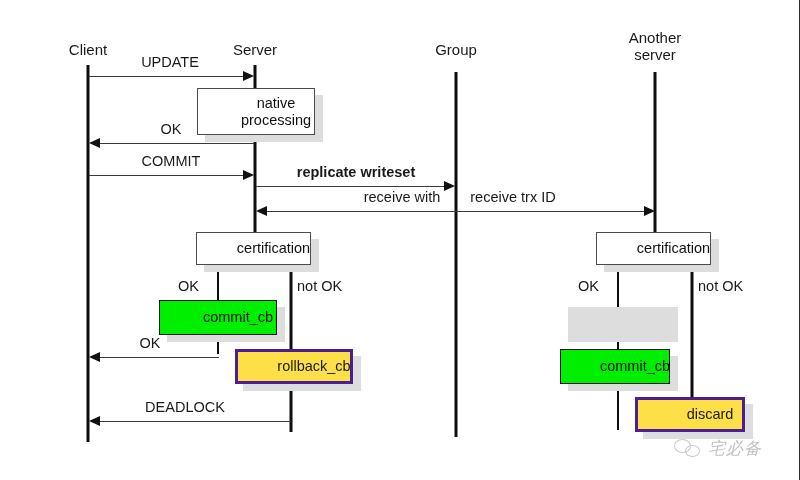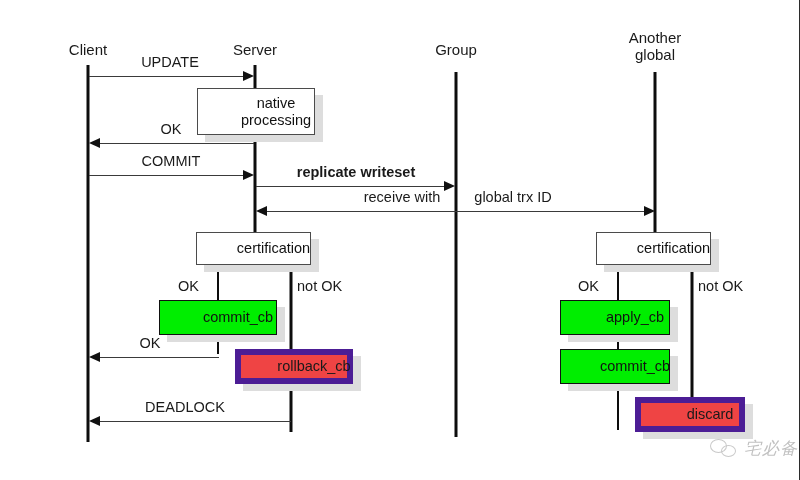--- a/index.html
+++ b/index.html
@@ -84,22 +84,22 @@
   }
   .box.white {
     background: #ffffff;
     border: 1px solid #4b4b4b;
   }
   .box.green {
     background: #00ee00;
     border: 1px solid #111111;
   }
   .box.red {
-    background: #ef4444;
-    border: 6px solid #4c1d95;
+    background: #fde047;
+    border: 3px solid #4c1d95;
     color: #1a1a1a;
   }
   .box-shadow {
     position: absolute;
     background: #dddddd;
     z-index: 2;
   }
   
   .branch-label {
     position: absolute;
@@ -138,21 +138,21 @@
 <body>
 
 <div id="canvas">
 
   <div class="frame-right"></div>
 
   <div class="participant" style="left:88px; top:41px;">Client</div>
   <div class="participant" style="left:255px; top:41px;">Server</div>
   <div class="participant" style="left:456px; top:41px;">Group</div>
   <div class="participant" style="left:655px; top:29px;">Another
-global</div>
+server</div>
 
   <div class="lifeline" style="left:88px; top:65px; height:377px;"></div>
 
   <div class="lifeline" style="left:255px; top:65px; height:167px;"></div>
 
   <div class="lifeline thin" style="left:218px; top:262px; height:92px;"></div>
 
   <div class="lifeline" style="left:291px; top:262px; height:170px;"></div>
 
   <div class="lifeline" style="left:456px; top:72px; height:365px;"></div>
@@ -178,21 +178,21 @@
   <div class="msg" style="left:256px; top:186px; width:189px;"></div>
   <div class="arrowhead right" style="left:444px; top:181px;"></div>
   <div class="msg-label" style="left:356px; top:164px;font-weight:bold;">replicate writeset</div>
 
   <div class="msg" style="left:266px; top:211px; width:190px;"></div>
   <div class="arrowhead left" style="left:256px; top:206px;"></div>
   <div class="msg-label" style="left:402px; top:189px;text-align:center;">receive with</div>
 
   <div class="msg" style="left:456px; top:211px; width:190px;"></div>
   <div class="arrowhead right" style="left:644px; top:206px;"></div>
-  <div class="msg-label" style="left:513px; top:189px;">global trx ID</div>
+  <div class="msg-label" style="left:513px; top:189px;">receive trx ID</div>
 
   <div class="box-shadow" style="left:205px; top:95px; width:118px; height:47px;"></div>
   <div class="box white" style="left:197px; top:88px; width:118px; height:47px;">native
 processing</div>
 
   <div class="box-shadow" style="left:204px; top:239px; width:115px; height:33px;"></div>
   <div class="box white" style="left:196px; top:232px; width:115px; height:33px;">certification</div>
 
   <div class="branch-label" style="left:178px; top:278px;">OK</div>
   <div class="branch-label" style="left:297px; top:278px;">not OK</div>
@@ -211,29 +211,28 @@
   <div class="arrowhead left" style="left:89px; top:416px;"></div>
   <div class="msg-label" style="left:185px; top:399px;">DEADLOCK</div>
 
   <div class="box-shadow" style="left:604px; top:239px; width:115px; height:33px;"></div>
   <div class="box white" style="left:596px; top:232px; width:115px; height:33px;">certification</div>
 
   <div class="branch-label" style="left:578px; top:278px;">OK</div>
   <div class="branch-label" style="left:698px; top:278px;">not OK</div>
 
   <div class="box-shadow" style="left:568px; top:307px; width:110px; height:35px;"></div>
-  <div class="box green" style="left:560px; top:300px; width:110px; height:35px;">apply_cb</div>
 
   <div class="box-shadow" style="left:568px; top:356px; width:110px; height:35px;"></div>
   <div class="box green" style="left:560px; top:349px; width:110px; height:35px;">commit_cb</div>
 
   <div class="box-shadow" style="left:643px; top:404px; width:110px; height:35px;"></div>
   <div class="box red" style="left:635px; top:397px; width:110px; height:35px;">discard</div>
 
-  <div class="watermark" style="left:710px; top:437px;">
+  <div class="watermark" style="left:674px; top:437px;">
     <span class="wechat-glyph">
       <span class="b1"></span>
         <span class="b2"></span>
     </span>
     <span class="watermark-text">宅必备</span>
   </div>
 
 </div>
 
 </body></html>

